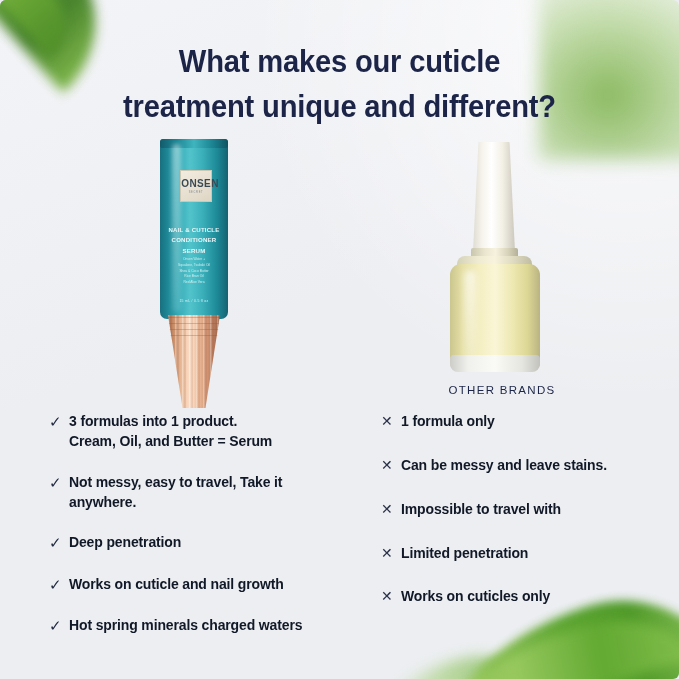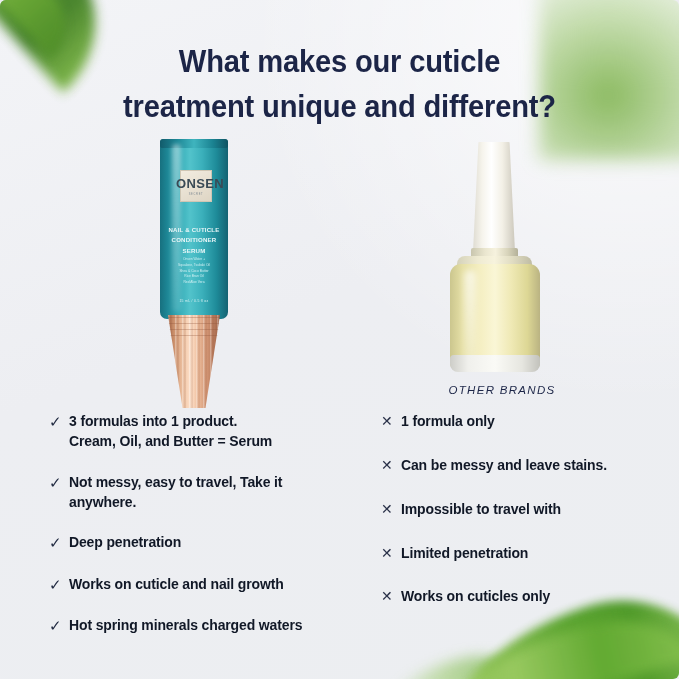--- a/index.html
+++ b/index.html
@@ -112,21 +112,21 @@
     background:linear-gradient(180deg,rgba(255,255,255,.42),rgba(255,255,255,.12));
     filter:blur(2px);border-radius:6px;
   }
   .tube-logo{
     position:absolute;left:41px;top:31px;width:30px;height:30px;
     background:linear-gradient(150deg,#f2ece0,#ded5c4);
     border:1px solid #cfc6b4;
     display:flex;flex-direction:column;align-items:center;justify-content:center;
   }
   .tube-logo .lg{
-    font-size:13px;font-weight:bold;color:#3a4a55;letter-spacing:.4px;margin-left:8px;
+    font-size:10px;font-weight:bold;color:#3a4a55;letter-spacing:.4px;margin-left:8px;
   }
   .tube-logo .lg-sub{
     font-size:2.6px;color:#7d8790;letter-spacing:.7px;margin-top:1.5px;
   }
   .tube-txt{
     position:absolute;left:25px;top:86px;width:60px;text-align:center;
     color:#eaf7f8;font-size:6.1px;font-weight:bold;line-height:1.72;letter-spacing:.2px;
   }
   .tube-fine{
     position:absolute;left:27px;top:118px;width:56px;text-align:center;
@@ -182,21 +182,21 @@
     filter:blur(3px);border-radius:8px;
   }
   .bottle-base{
     position:absolute;left:10px;top:213px;width:90px;height:17px;
     background:linear-gradient(90deg,#cdcdc8 0%,#f0f0ec 20%,#fafaf6 50%,#e6e6e0 80%,#c2c2bc 100%);
     border-radius:4px 4px 8px 8px;
   }
   .bottle-label{
     position:absolute;left:0;right:0;top:242px;
     text-align:center;color:#1c2547;
-    font-size:11.5px;letter-spacing:1.3px;font-style:italic;
+    font-size:11.5px;letter-spacing:1.3px;
   }
 
   
   .cols{
     position:absolute;top:412px;left:0;right:0;bottom:0;
     z-index:4;
   }
   .col{position:absolute;top:0;}
   .col-left{left:49px;width:300px;}
   .col-right{left:381px;width:280px;}

